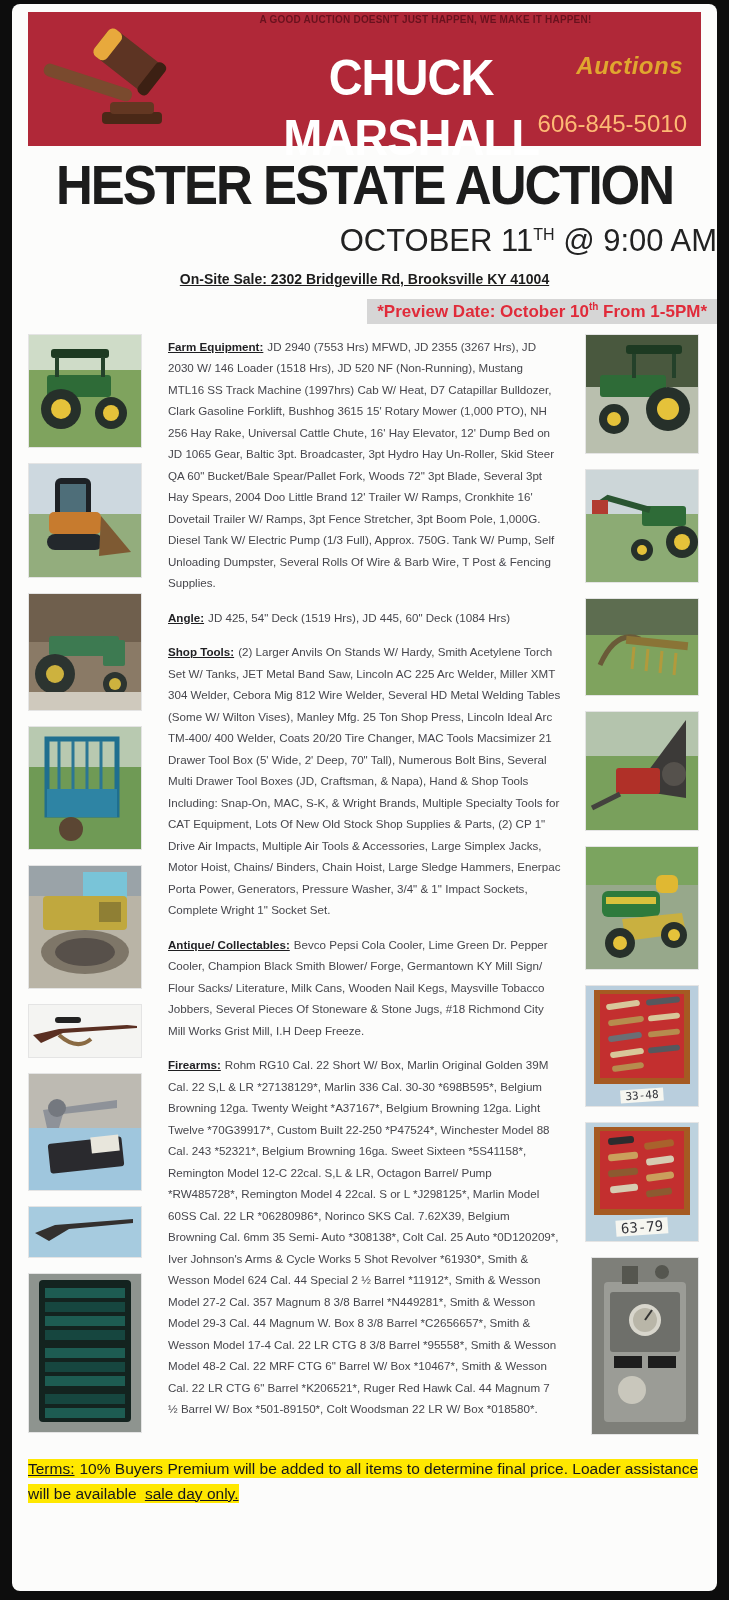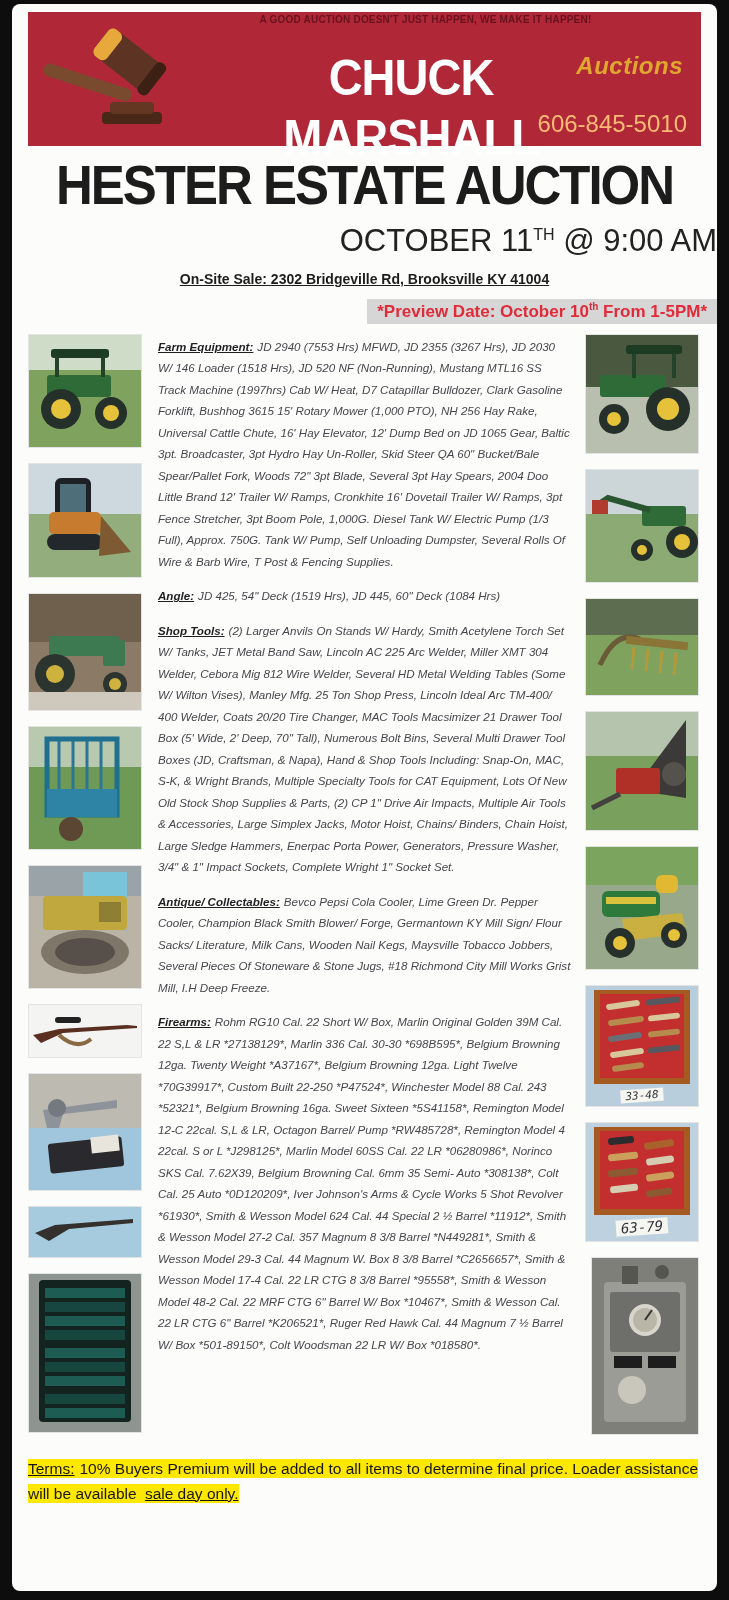--- a/index.html
+++ b/index.html
@@ -48,23 +48,22 @@
   }
   .address .u{text-decoration:underline;}
   .preview-wrap{text-align:right;margin-top:12px;}
   .preview{
     display:inline-block;background:#d6d6d6;color:#e02b3a;font-weight:bold;
     font-size:17px;padding:2px 10px;
   }
   .preview sup{font-size:10px;}
   
   .main{
-    display:grid;grid-template-columns:116px 1fr 116px;gap:14px;
+    display:grid;grid-template-columns:116px 1fr 116px;gap:24px;
     padding:10px 16px 0 16px;
-    font-style:italic;
   }
   .pcol{display:flex;flex-direction:column;}
   .photo{width:112px;margin:0 0 15px 0;border:1px solid #e4e4e4;
     background:#eef2ee;position:relative;overflow:hidden;flex:none;}
   .photo svg{display:block;}
   .lot-tag{
     position:absolute;bottom:4px;left:50%;transform:translateX(-50%) rotate(-4deg);
     background:#f6f6f0;color:#33343a;font-size:11px;padding:0 5px;
     font-family:"DejaVu Sans Mono", monospace;
   }

